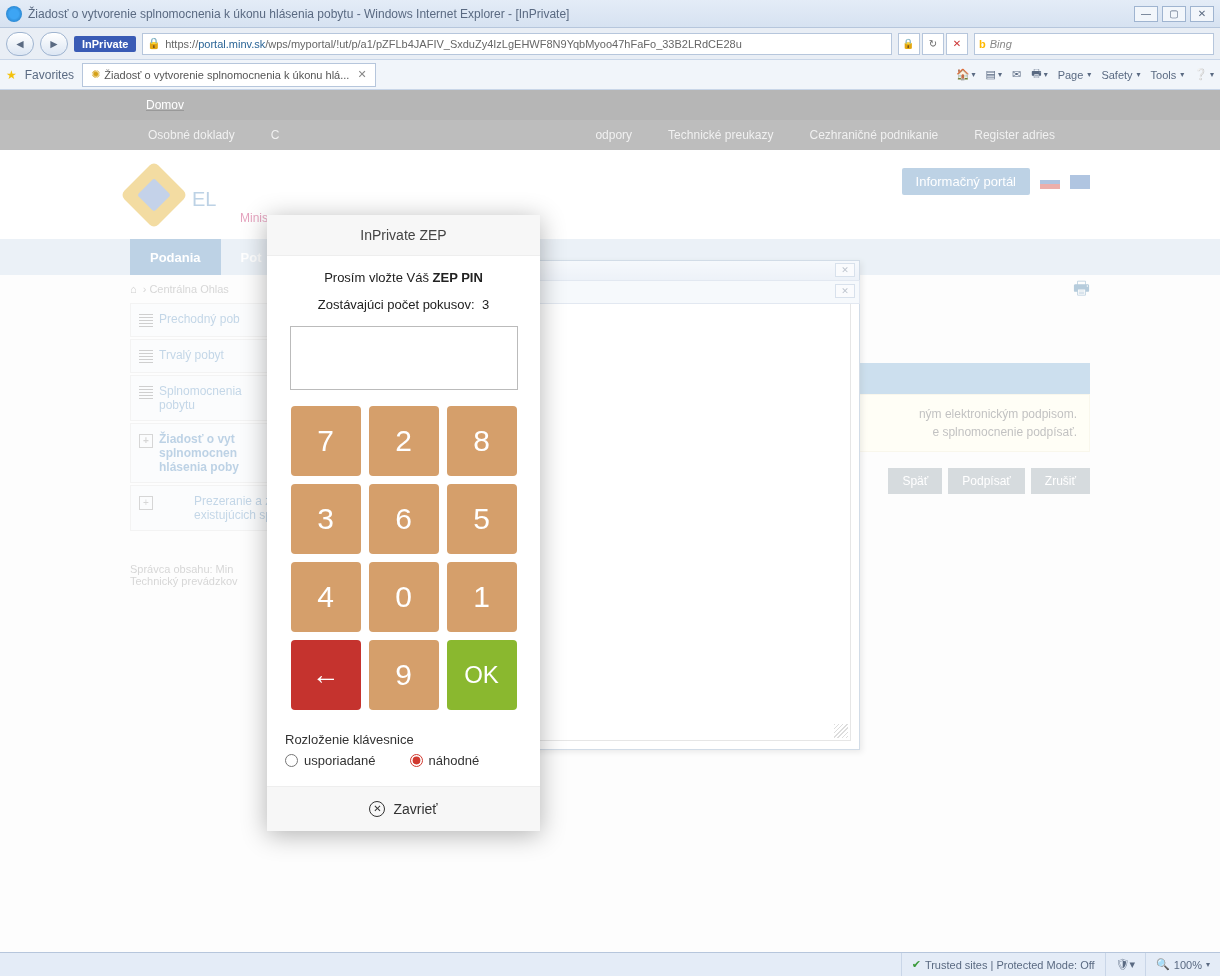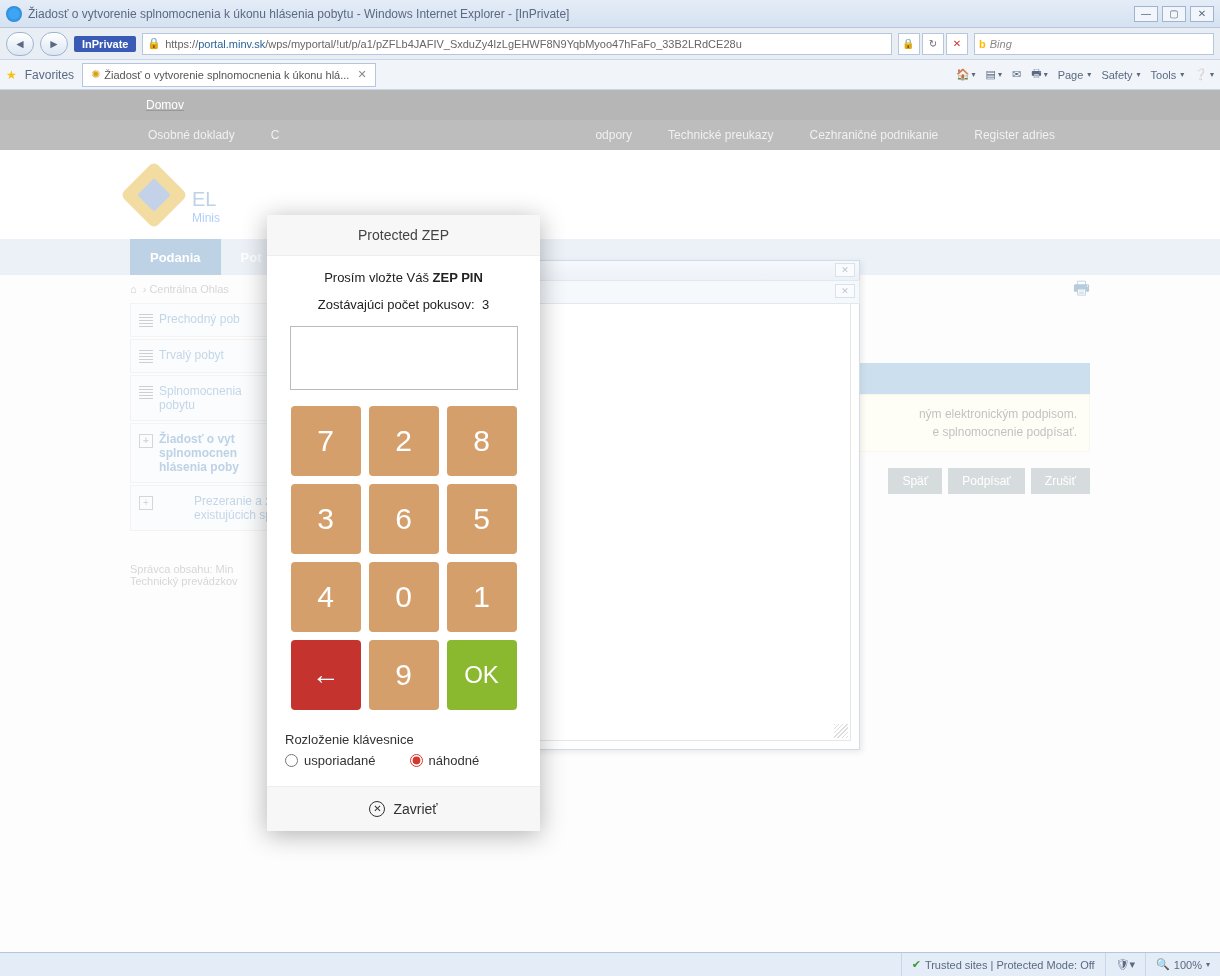--- a/index.html
+++ b/index.html
@@ -37,21 +37,21 @@
 
   .topbar1 { height: 30px; background: #4a4a4a; display: flex; align-items: center; padding-left: 130px; text-decoration: underline; }
   .topbar1 a { color: #fff; font-size: 12px; padding: 0 16px; }
   .topbar2 { height: 30px; background: #5a5a5a; display: flex; align-items: center; padding-left: 130px; gap: 0; }
   .topbar2 a { color: #ddd; font-size: 12px; padding: 0 18px; white-space: nowrap; }
 
   .branding { display: flex; align-items: center; padding: 14px 130px; background: #fff; position: relative; }
   .emblem { width: 48px; height: 48px; background: #e0a817; border-radius: 6px; margin-right: 14px; transform: rotate(45deg); display:flex; align-items:center; justify-content:center; }
   .emblem::before { content:""; width:24px; height:24px; background:#6b8fc9; border-radius:3px; }
   .brand-text .brand-title { font-size: 20px; color: #5a8fbf; font-weight: 300; margin-top: 24px; }
-  .brand-text .brand-sub { font-size: 12px; color: #3b82f6; }
+  .brand-text .brand-sub { font-size: 12px; color: #be185d; margin-left: 48px; }
   .info-portal { position: absolute; right: 130px; top: 18px; display:flex; align-items:center; gap:10px; }
   .info-portal .btn { background: #5a8fbf; color: #fff; padding: 6px 14px; font-size: 13px; border-radius: 2px; }
   .flag { width: 20px; height: 14px; display:inline-block; }
   .flag.sk { background: linear-gradient(#fff 33%, #3b6fb5 33% 66%, #d0392f 66%); }
   .flag.en { background: #3b6fb5; }
 
   .tabs-blue { height: 36px; background: #cdddeb; display: flex; align-items: center; padding-left: 130px; }
   .tabs-blue a { color: #fff; font-size: 13px; font-weight: bold; padding: 0 20px; height: 36px; display:flex; align-items:center; }
   .tabs-blue a.active { background: #5a8fbf; }
 
@@ -176,20 +176,25 @@
     <a>Cezhraničné podnikanie</a>
     <a>Register adries</a>
   </div>
 
   <div class="branding">
     <div class="emblem"></div>
     <div class="brand-text">
       <div class="brand-title">EL</div>
       <div class="brand-sub">Minis</div>
     </div>
+    <div class="info-portal">
+      <span class="btn">Informačný portál</span>
+      <span class="flag sk"></span>
+      <span class="flag en"></span>
+    </div>
   </div>
 
   <div class="tabs-blue">
     <a class="active">Podania</a>
     <a>Pot</a>
   </div>
 
   <div class="crumb" style="position:relative;">
     <span class="home">⌂</span>
     <span>› Centrálna Ohlas</span>
@@ -250,21 +255,21 @@
         </div>
       </div>
   </div>
   <div class="inner-window2">
     <div class="iw-close">✕</div>
   </div>
 
   <div class="overlay-dim"></div>
 
   <div class="pin-dialog">
-    <div class="pin-header">Protected ZEP</div>
+    <div class="pin-header">InPrivate ZEP</div>
     <div class="pin-body">
       <div class="pin-prompt">
         <span>Prosím vložte Váš </span><b>ZEP PIN</b>
       </div>
       <div class="pin-attempts">
         <span>Zostávajúci počet pokusov:</span>&nbsp;&nbsp;<span>3</span>
       </div>
       <div class="pin-display"></div>
       <div class="keypad">
         <div class="key num">7</div>

